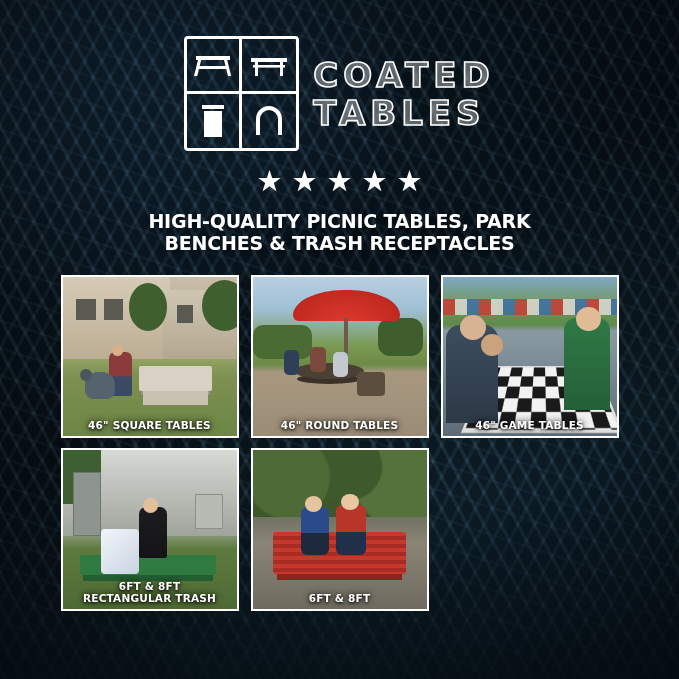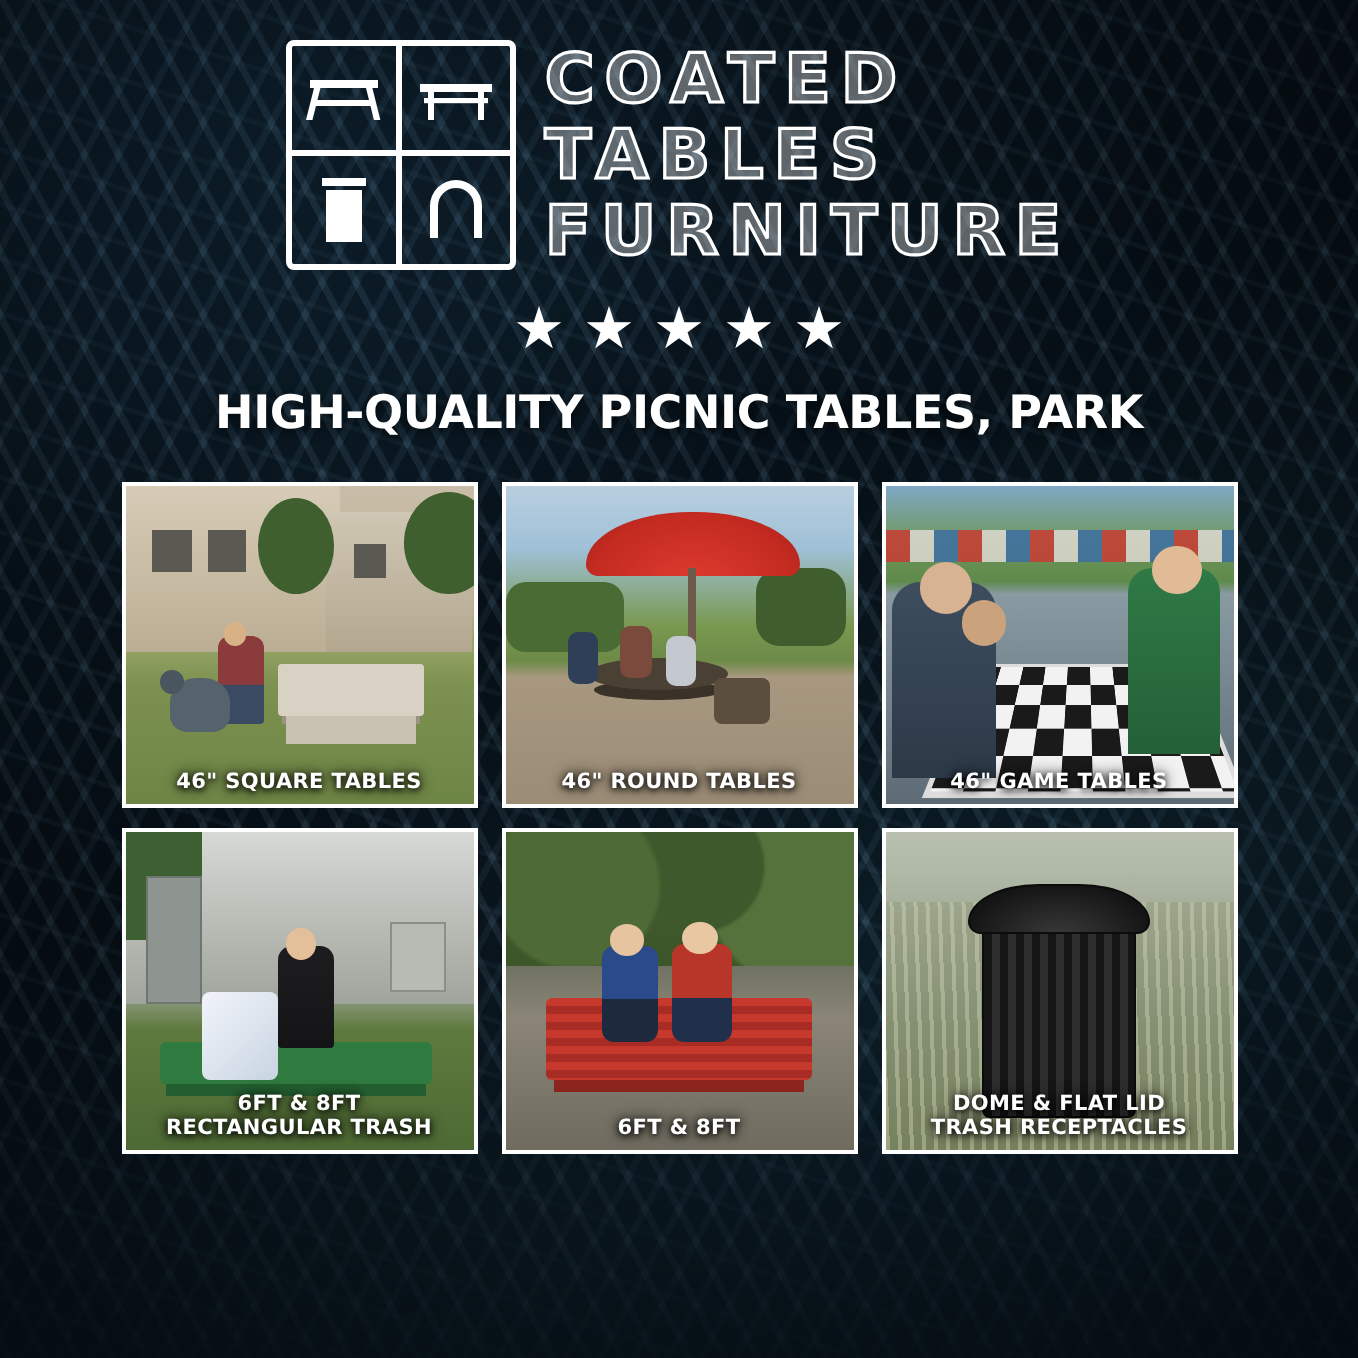--- a/index.html
+++ b/index.html
@@ -46,21 +46,21 @@
     pointer-events: none;
   }
 
   .content {
     position: absolute; inset: 0;
     display: flex; flex-direction: column; align-items: center;
   }
 
   
   .logo-row {
-    margin-top: 20px;
+    margin-top: 36px;
     display: flex; align-items: center; gap: 14px;
   }
   .logo-mark {
     width: 115px; height: 115px;
     border: 3px solid #ffffff;
     border-radius: 4px;
     display: grid; grid-template-columns: 1fr 1fr; grid-template-rows: 1fr 1fr;
     overflow: hidden;
   }
   .logo-cell {
@@ -94,21 +94,21 @@
     color: #ffffff;
   }
 
   
   .headline {
     margin-top: 14px;
     text-align: center;
     color: #ffffff;
     font-family: "DejaVu Sans", sans-serif;
     font-weight: 700;
-    font-size: 23px;
+    font-size: 19px;
     letter-spacing: -0.2px;
     line-height: 1.18;
     text-shadow: 0 2px 6px rgba(0,0,0,0.6);
     width: 600px;
   }
 
   
   .grid {
     margin-top: 20px;
     display: grid;
@@ -271,34 +271,34 @@
         </div>
         <div class="logo-cell br">
           <svg width="40" height="36" viewBox="0 0 40 36" aria-hidden="true">
             <path d="M7 32 L7 16 A13 13 0 0 1 33 16 L33 32 L29 32 L29 16 A9 9 0 0 0 11 16 L11 32 Z" fill="#fff"></path>
           </svg>
         </div>
       </div>
       <div class="logo-words">
         <div class="logo-word">COATED</div>
         <div class="logo-word">TABLES</div>
-        <div class="logo-word">FURNITURE</div>
       </div>
     </div>
 
     <div class="stars">
       <span>★</span>
       <span>★</span>
       <span>★</span>
       <span>★</span>
       <span>★</span>
     </div>
 
     <div class="headline">
       <div>HIGH-QUALITY PICNIC TABLES, PARK</div>
+      <div>BENCHES &amp; TRASH RECEPTACLES</div>
     </div>
 
     <div class="grid">
 
       <div class="card">
         <div class="photo p1">
           <div class="bldg"></div>
             <div class="bldg2"></div>
           <div class="win" style="left:8%;top:14%;width:11%;height:13%;"></div>
           <div class="win" style="left:24%;top:14%;width:11%;height:13%;"></div>
@@ -371,27 +371,16 @@
           <div class="kidL"></div>
             <div class="kidR"></div>
           <div class="hL"></div>
             <div class="hR"></div>
         </div>
         <div class="caption">
           <div>6FT &amp; 8FT</div>
         </div>
       </div>
 
-      <div class="card">
-        <div class="photo p6">
-          <div class="grass"></div>
-          <div class="can"></div>
-          <div class="lid"></div>
-        </div>
-        <div class="caption">
-          <div>DOME &amp; FLAT LID</div>
-          <div>TRASH RECEPTACLES</div>
-        </div>
-      </div>
 
     </div>
   </div>
 </div>
 
 </body></html>

